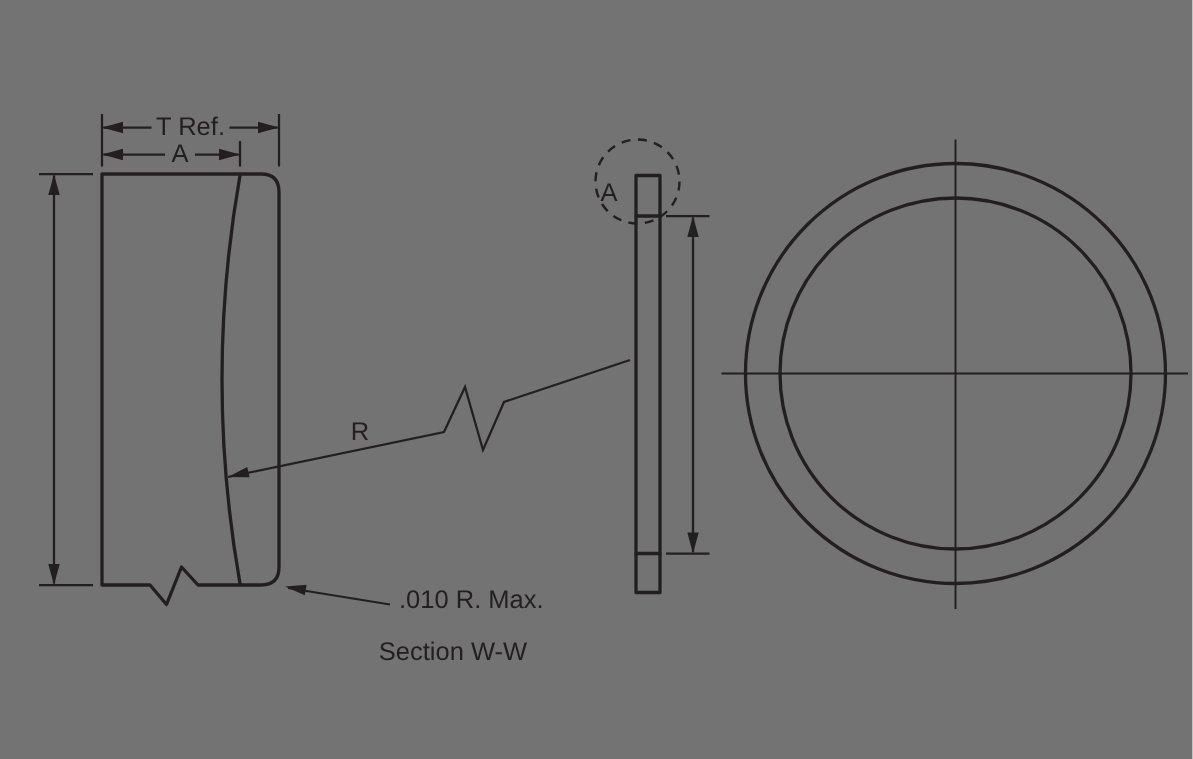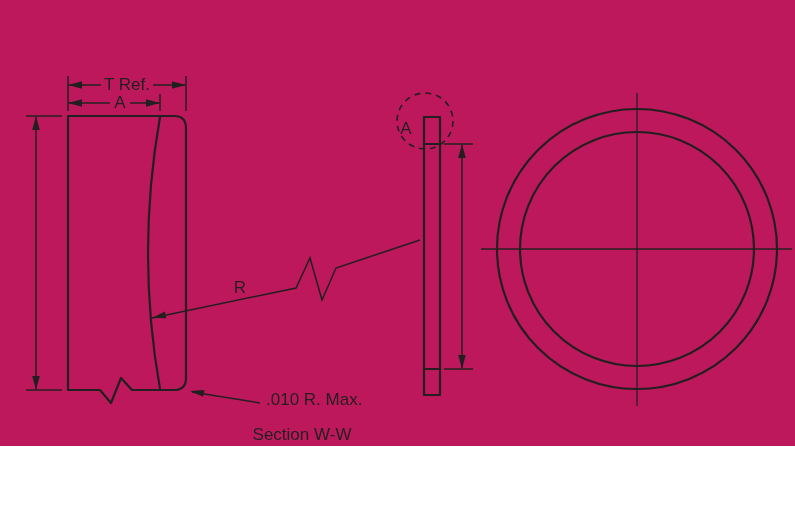--- a/index.html
+++ b/index.html
@@ -3,22 +3,22 @@
 <meta charset="utf-8">
 <style>
   html, body {
     margin: 0;
     padding: 0;
     background: #ffffff;
   }
   .canvas {
     position: relative;
     width: 795px;
-    height: 446px;
-    background: #be185d;
+    height: 506px;
+    background: #737373;
     overflow: hidden;
     font-family: "Liberation Sans", sans-serif;
   }
   svg {
     display: block;
   }
   svg text {
     font-family: "Liberation Sans", sans-serif;
     font-size: 17px;
     fill: #231f20;

